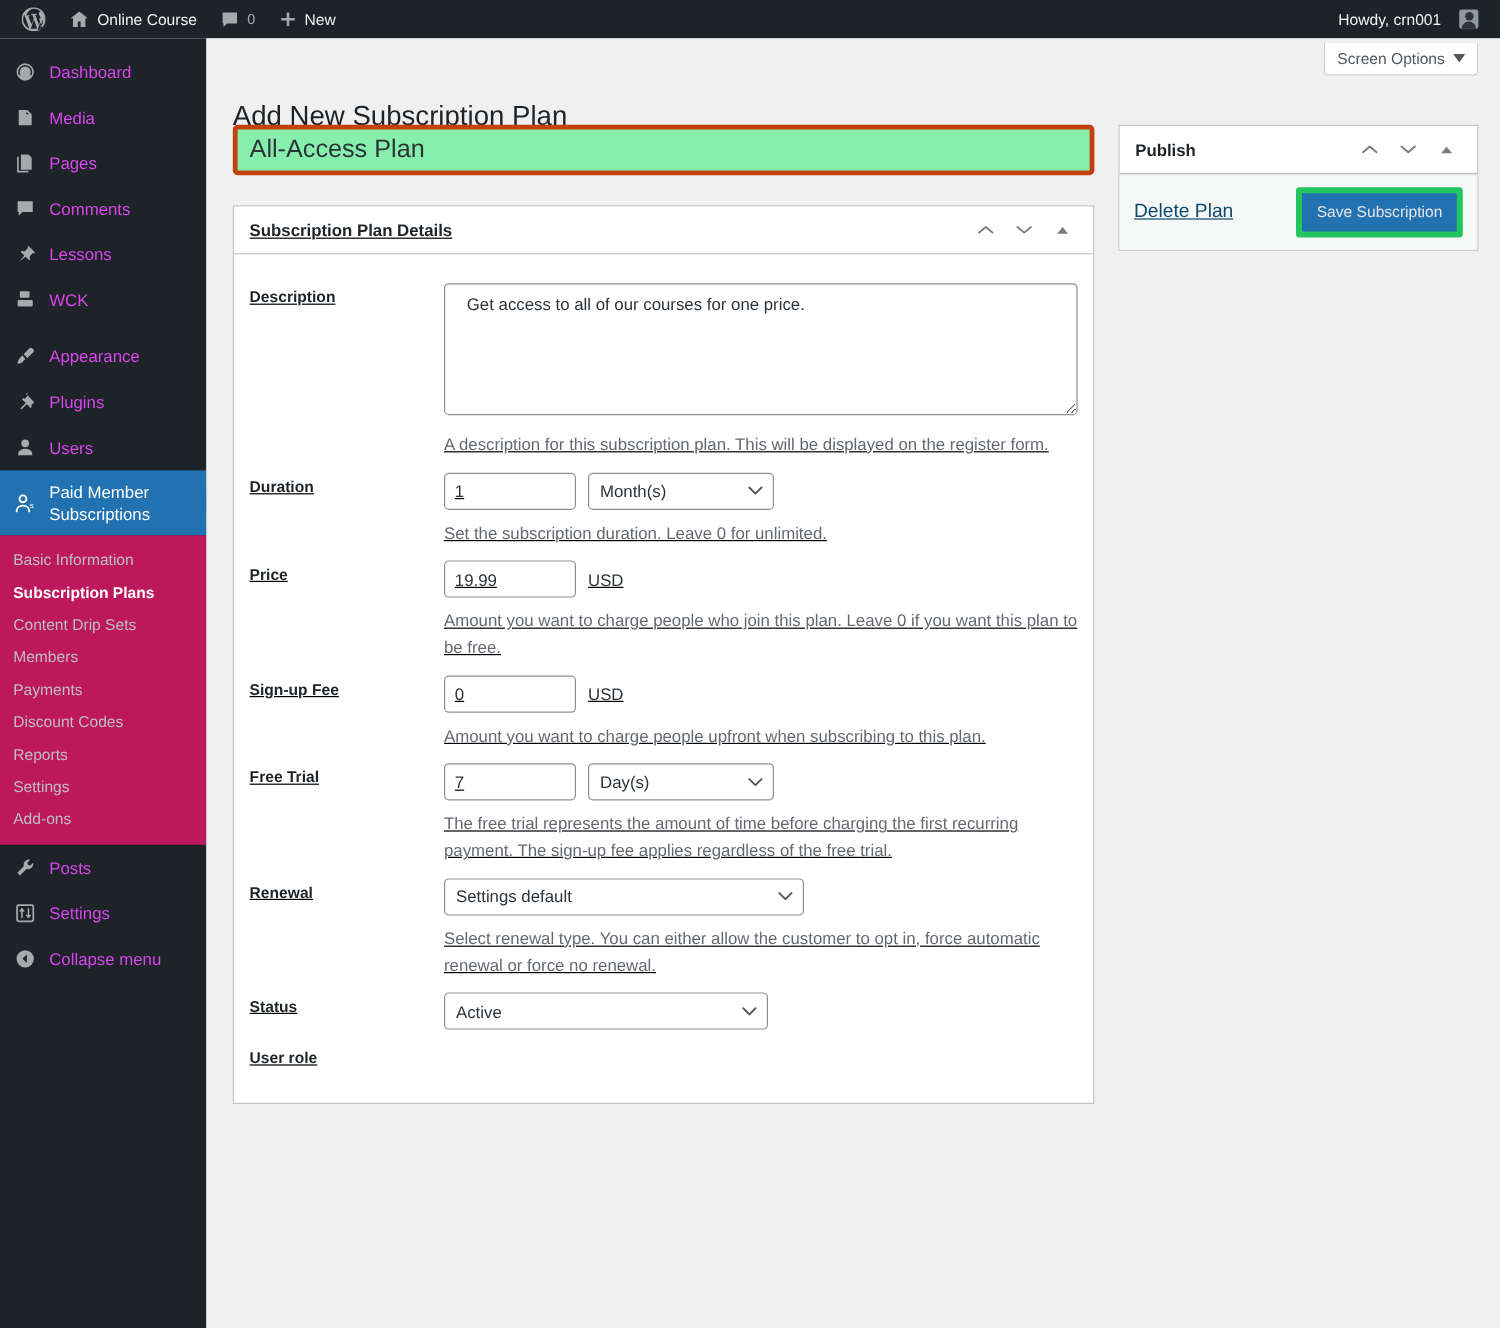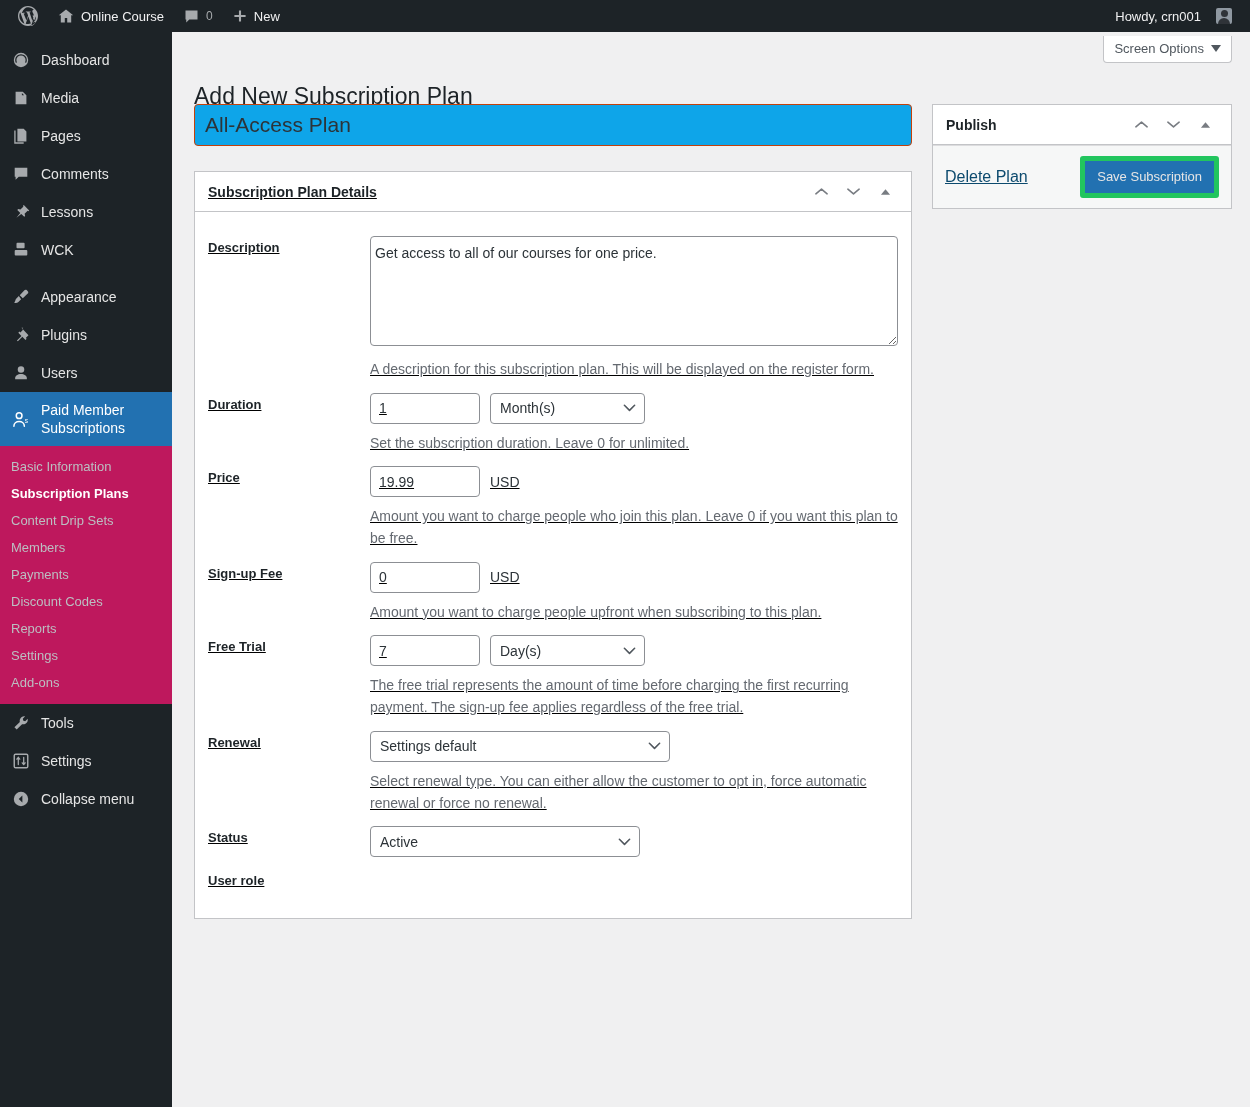--- a/index.html
+++ b/index.html
@@ -28,21 +28,21 @@
   .avatar::before { content: ""; position: absolute; left: 4.5px; top: 2px; width: 7px; height: 7px; border-radius: 50%; background: #2f3338; }
   .avatar::after { content: ""; position: absolute; left: 2px; top: 9.5px; width: 12px; height: 8px; border-radius: 6px 6px 0 0; background: #2f3338; }
 
   
   .sidebar {
     position: absolute; top: 32px; left: 0; width: 172px; height: 1075px;
     background: #1d2327; color: #c3c4c7; font-size: 14px;
   }
   .menu-item {
     display: flex; align-items: center; gap: 10px;
-    padding: 9px 0 9px 11px; color: #e5e5e5; line-height: 1.3;
+    padding: 9px 0 9px 11px; color: #d946ef; line-height: 1.3;
     position: relative;
   }
   .menu-item .mi-label { font-size: 14px; }
   .menu-item.top-sep { margin-top: 9px; }
   .menu-item.current {
     background: #2271b1; color: #fff; font-weight: 400;
   }
   .menu-item.current .mi-label { color: #fff; }
   .menu-item.current::after {
     content: ""; position: absolute; right: -8px; top: 50%; transform: translateY(-50%);
@@ -61,42 +61,42 @@
     position: absolute; top: 4px; right: 18px;
     background: #fff; border: 1px solid #c3c4c7; border-top: none;
     border-radius: 0 0 4px 4px; padding: 5px 10px 6px;
     font-size: 13px; color: #50575e; display: flex; align-items: center; gap: 7px;
   }
   .page-title { position: absolute; top: 50px; left: 22px; font-size: 23px; font-weight: 400; color: #1d2327; line-height: 1.3; }
 
   .col-main { position: absolute; top: 72px; left: 22px; width: 718px; }
   .title-input {
     width: 718px; height: 42px; padding: 3px 10px;
-    font-size: 21px; color: #2c3338; background: #0ea5e9;
-    border: 1px solid #c2410c; border-radius: 4px; outline: none;
+    font-size: 21px; color: #2c3338; background: #86efac;
+    border: 4px solid #c2410c; border-radius: 4px; outline: none;
     font-family: "Liberation Sans", sans-serif;
   }
 
   .postbox { background: #fff; border: 1px solid #c3c4c7; margin-top: 25px; text-decoration: underline; }
   .postbox-header {
     display: flex; align-items: center; height: 40px; padding: 0 12px 0 13px;
     border-bottom: 1px solid #c3c4c7;
   }
   .postbox-title { font-size: 14px; font-weight: bold; color: #1d2327; }
   .handle-actions { margin-left: auto; display: flex; align-items: center; gap: 4px; }
   .handle-btn { width: 28px; height: 28px; display: flex; align-items: center; justify-content: center; color: #787c82; }
   .inside { padding: 12px 12px 30px 13px; }
 
   .field-row { display: flex; align-items: flex-start; padding: 12px 0 0; }
   .field-label { width: 162px; flex: 0 0 162px; font-size: 13px; font-weight: bold; color: #1d2327; padding-top: 4px; }
   .field-body { flex: 1; }
   .field-inline { display: flex; align-items: center; gap: 10px; }
 
   textarea.desc {
-    width: 528px; height: 110px; padding: 6px 4px; resize: vertical;
+    width: 528px; height: 110px; padding: 6px 18px; resize: vertical;
     font-size: 14px; color: #2c3338; line-height: 1.5;
     border: 1px solid #8c8f94; border-radius: 4px; background: #fff;
     font-family: "Liberation Sans", sans-serif; outline: none;
   }
   input.num {
     width: 110px; height: 31px; padding: 0 8px; font-size: 14px; color: #2c3338;
     border: 1px solid #8c8f94; border-radius: 4px; background: #fff;
     font-family: "Liberation Sans", sans-serif; outline: none;
   }
   .selwrap { position: relative; display: inline-block; }
@@ -287,21 +287,21 @@
     <a class="submenu-item">Settings</a>
     <a class="submenu-item">Add-ons</a>
   </div>
 
   <div class="menu-item">
     <span class="mi-icon">
       <svg width="18" height="18" viewBox="0 0 20 20" fill="currentColor">
           <path d="M14.6 2.6a5 5 0 00-5.9 6.2l-6 6 2.5 2.5 6-6a5 5 0 006.2-5.9l-2.7 2.7-2.1-.6-.6-2.1 2.6-2.8z"></path>
         </svg>
     </span>
-    <span class="mi-label">Tools</span>
+    <span class="mi-label">Posts</span>
   </div>
 
   <div class="menu-item">
     <span class="mi-icon">
       <svg width="18" height="18" viewBox="0 0 20 20" fill="currentColor">
           <rect x="2.5" y="2.5" width="15" height="15" rx="1.5" fill="none" stroke="currentColor" stroke-width="1.6"></rect>
           <path d="M7 6v8M7 6l-1.6 2M7 6l1.6 2M13 14V6M13 14l-1.6-2M13 14l1.6-2" stroke="currentColor" stroke-width="1.4" fill="none" stroke-linecap="round"></path>
         </svg>
     </span>
     <span class="mi-label">Settings</span>

